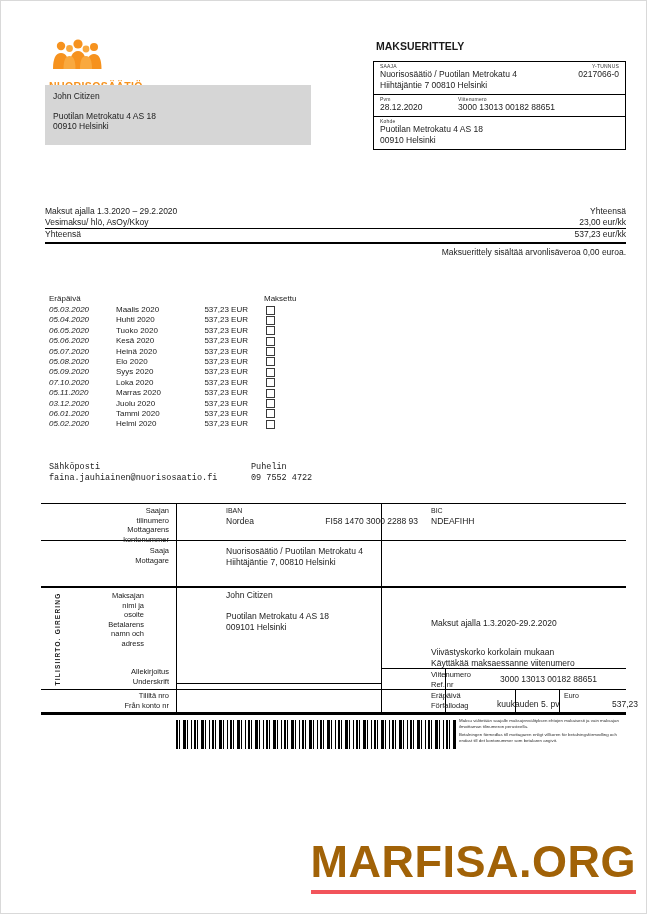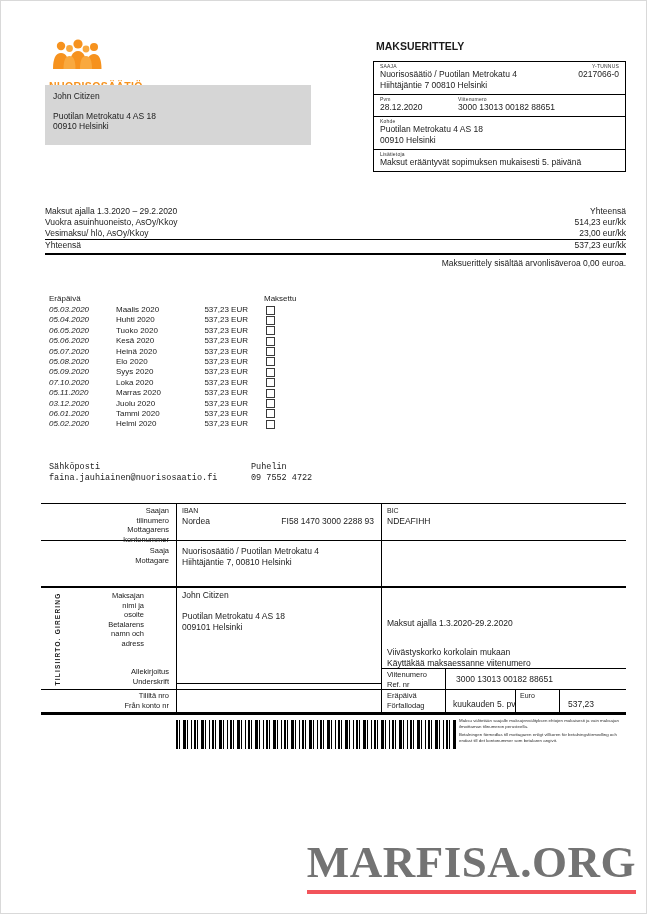--- a/index.html
+++ b/index.html
@@ -52,21 +52,21 @@
   
   .contact { position:absolute; left:48px; top:461px; font-size:8.5px; line-height:10.5px; }
   .contact .col { position:absolute; top:0; white-space:nowrap;font-family:Liberation Mono, monospace; }
   .contact .c1 { left:0; }
   .contact .c2 { left:202px; }
 
   
   .giro { position:absolute; left:40px; top:502px; width:585px; height:276px; font-size:8.5px; }
   .gl { position:absolute; background:#000; }
   .glab { position:absolute; text-align:right; white-space:pre-line; font-size:7.5px; line-height:9.5px; }
-  .gtxt { position:absolute; white-space:pre-line; line-height:10.5px; }
+  .gtxt { position:absolute; white-space:pre-line; line-height:10.5px;margin-left:44px; }
   .gmicro { font-size:7px; }
   .giro-sidebar { position:absolute; left:16px; top:136px; transform:translate(-50%,-50%) rotate(-90deg);
                   font-size:6.5px; font-weight:bold; letter-spacing:1.2px; white-space:nowrap; }
 
   
   .barcode { position:absolute; left:175px; top:719px; width:280px; height:29px;
              background:repeating-linear-gradient(90deg,
                #000 0 2px, #fff 2px 3px, #000 3px 4px, #fff 4px 7px,
                #000 7px 10px, #fff 10px 11px, #000 11px 12px, #fff 12px 15px,
                #000 15px 16px, #fff 16px 18px); }
@@ -134,34 +134,26 @@
       <div class="pvm-grid infoline">
         <span class="c1">28.12.2020</span>
         <span>3000 13013 00182 88651</span>
       </div>
     </div>
     <div class="sec">
       <div class="microlabel">Kohde</div>
       <div class="infoline">Puotilan Metrokatu 4 AS 18</div>
       <div class="infoline">00910 Helsinki</div>
     </div>
-    <div class="sec">
-      <div class="microlabel">Lisätietoja</div>
-      <div class="infoline">Maksut erääntyvät sopimuksen mukaisesti 5. päivänä</div>
-    </div>
   </div>
 
   <div class="charges">
     <div class="chg-row">
       <span>Maksut ajalla 1.3.2020 – 29.2.2020</span>
       <span>Yhteensä</span>
-    </div>
-    <div class="chg-row">
-      <span>Vuokra asuinhuoneisto, AsOy/Kkoy</span>
-      <span>514,23 eur/kk</span>
     </div>
     <div class="chg-row">
       <span>Vesimaksu/ hlö, AsOy/Kkoy</span>
       <span>23,00 eur/kk</span>
     </div>
     <div class="chg-row chg-total">
       <span>Yhteensä</span>
       <span>537,23 eur/kk</span>
     </div>
     <div class="chg-thick"></div>
@@ -318,17 +310,17 @@
     <div class="gtxt" style="left:527px;top:196px">537,23</div>
   </div>
 
   <div class="barcode"></div>
   <div class="fineprint">
     <p>Maksu välitetään saajalle maksujenvälityksen ehtojen mukaisesti ja vain maksajan ilmoittaman tilinumeron perusteella.</p>
     <p>Betalningen förmedlas till mottagaren enligt villkoren för betalningsförmedling och endast till det kontonummer som betalaren angivit.</p>
   </div>
 
   <div class="watermark">
-    <div class="wm-text" style="color: #737373; font-family: Liberation Serif, serif;">MARFISA.ORG</div>
+    <div class="wm-text" style="color: #a16207;">MARFISA.ORG</div>
     <div class="wm-bar" style="background: rgb(242, 84, 91);"></div>
   </div>
 
 </div>
 
 </body></html>

